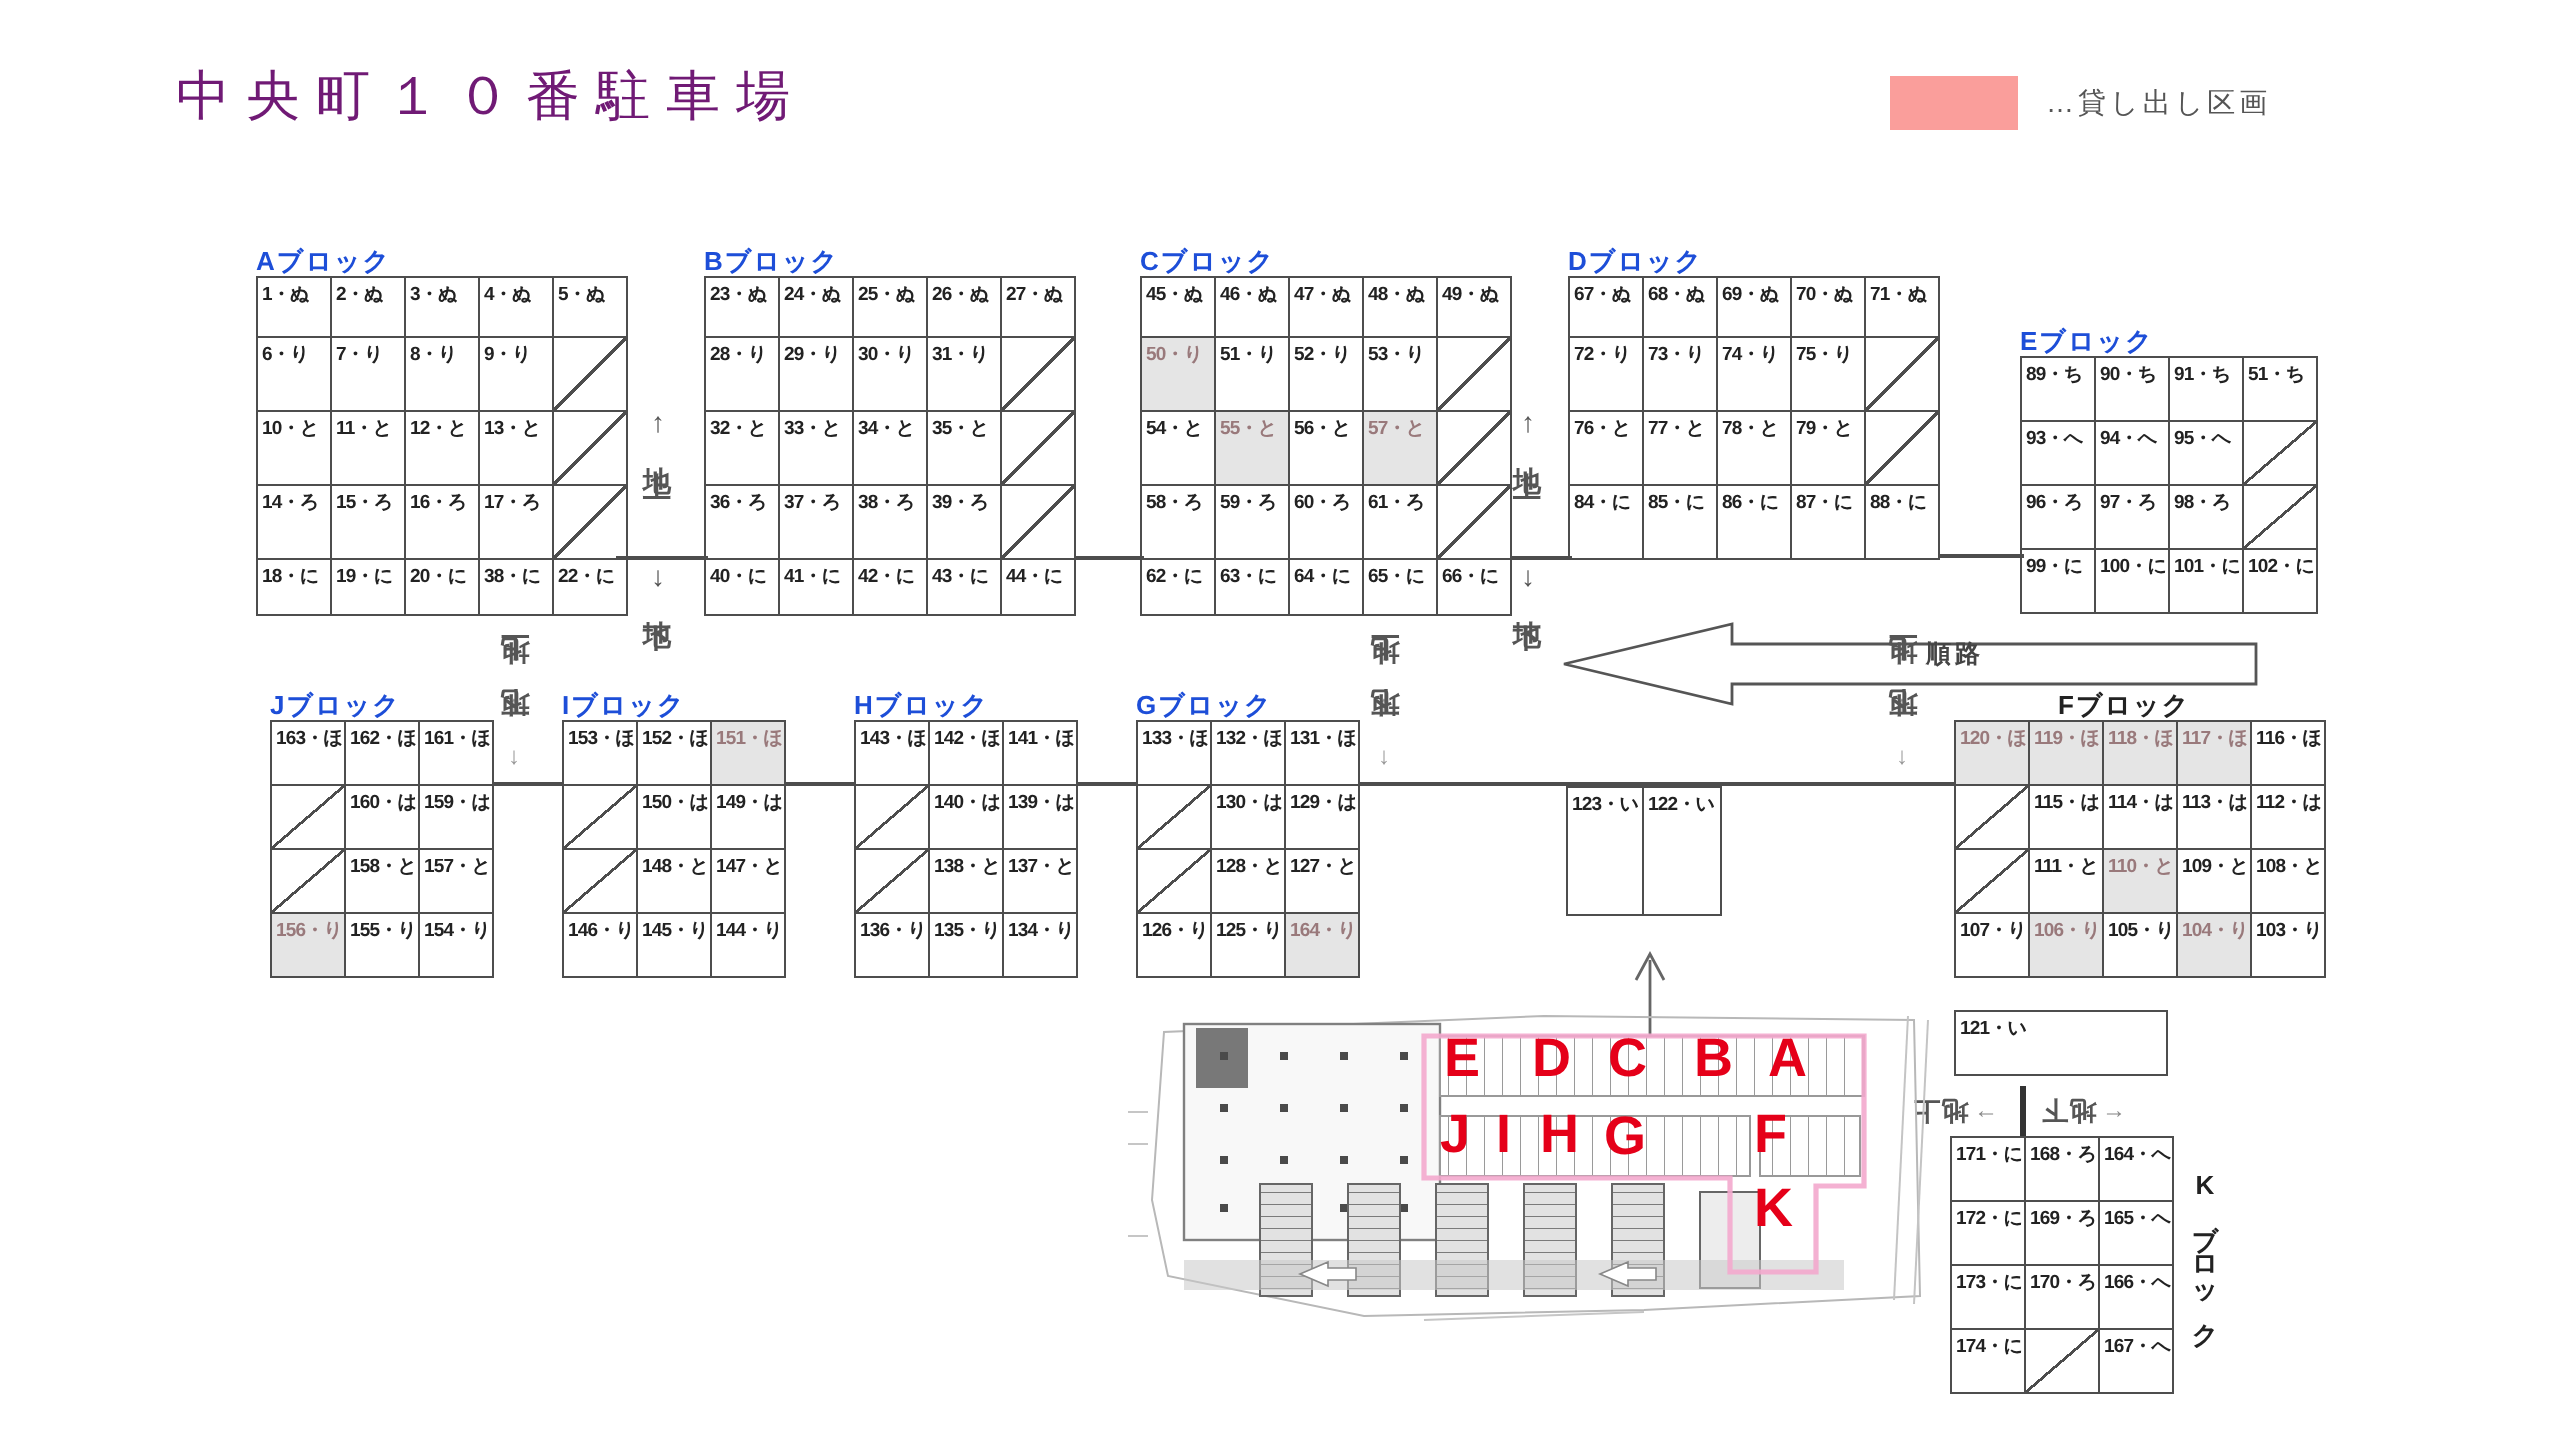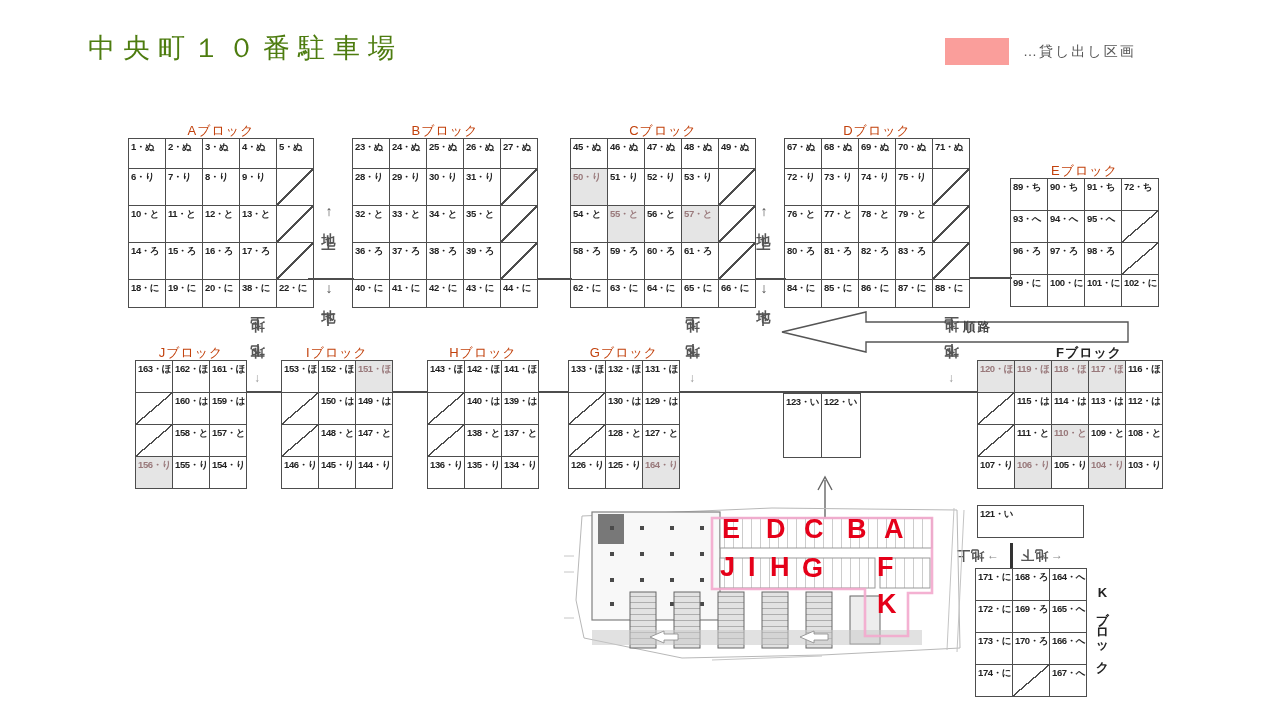--- a/index.html
+++ b/index.html
@@ -1,26 +1,26 @@
 <!DOCTYPE html>
 <html><head>
 <meta charset="utf-8">
 <style>
   html,body{margin:0;padding:0;background:#fff;}
   .stage{position:relative;width:1280px;height:720px;background:#fff;overflow:hidden;
          font-family:"Liberation Sans","DejaVu Sans",sans-serif;color:#333;}
   .title{position:absolute;left:88px;top:30px;font-family:"DejaVu Serif","Liberation Serif",serif;
-         font-size:27px;color:#4d7c0f;letter-spacing:8px;font-weight:500;}
+         font-size:27px;color:#701a75;letter-spacing:8px;font-weight:500;}
   .legend{position:absolute;left:945px;top:38px;display:flex;align-items:center;}
   .legend .swatch{width:64px;height:27px;background:#FA9E9B;}
   .legend .ltext{margin-left:14px;font-size:14px;font-weight:normal;color:#555;letter-spacing:2px;}
   
   .block{position:absolute;}
-  .block-label{position:absolute;top:-16px;left:0;width:100%;text-align:center;
-               font-size:13px;font-weight:normal;color:#c2410c;letter-spacing:1px;white-space:nowrap;}
+  .block-label{position:absolute;top:-16px;left:0;width:100%;
+               font-size:13px;font-weight:bold;color:#1d4ed8;letter-spacing:1px;white-space:nowrap;}
   .grid{display:inline-block;border-top:1.5px solid #4d4d4d;border-left:1.5px solid #4d4d4d;background:#fff;}
   .g-row{display:flex;}
   .g-cell{box-sizing:border-box;width:37px;height:100%;border-right:1.5px solid #4d4d4d;border-bottom:1.5px solid #4d4d4d;
           font-size:9.5px;font-weight:600;color:#222;padding:2px 0 0 2px;letter-spacing:-0.4px;white-space:nowrap;overflow:hidden;}
   .rows5 .g-row:nth-child(1){height:30px}
   .rows5 .g-row:nth-child(2),.rows5 .g-row:nth-child(3),.rows5 .g-row:nth-child(4){height:37px}
   .rows5 .g-row:nth-child(5){height:28px}
   .rows4 .g-row{height:32px}
   .g-cell.diag{background:linear-gradient(to bottom right,transparent 48.5%,#4d4d4d 48.5%,#4d4d4d 51.5%,transparent 51.5%);}
   .g-cell.hl{background:#e5e5e5;color:#99797b;}
@@ -181,40 +181,34 @@
           <div class="g-cell">74・り</div>
           <div class="g-cell">75・り</div>
           <div class="g-cell diag"></div>
         </div><div class="g-row">
           <div class="g-cell">76・と</div>
           <div class="g-cell">77・と</div>
           <div class="g-cell">78・と</div>
           <div class="g-cell">79・と</div>
           <div class="g-cell diag"></div>
         </div><div class="g-row">
-          <div class="g-cell">80・ろ</div>
-          <div class="g-cell">81・ろ</div>
-          <div class="g-cell">82・ろ</div>
-          <div class="g-cell">83・ろ</div>
-          <div class="g-cell diag"></div>
-        </div><div class="g-row">
           <div class="g-cell">84・に</div>
           <div class="g-cell">85・に</div>
           <div class="g-cell">86・に</div>
           <div class="g-cell">87・に</div>
           <div class="g-cell">88・に</div>
         </div></div>
   </div>
   <div class="block" style="left:1010px;top:178px;">
     <div class="block-label">Eブロック</div>
     <div class="grid rows4"><div class="g-row">
           <div class="g-cell">89・ち</div>
           <div class="g-cell">90・ち</div>
           <div class="g-cell">91・ち</div>
-          <div class="g-cell">72・ち</div>
+          <div class="g-cell">51・ち</div>
         </div><div class="g-row">
           <div class="g-cell">93・へ</div>
           <div class="g-cell">94・へ</div>
           <div class="g-cell">95・へ</div>
           <div class="g-cell diag"></div>
         </div><div class="g-row">
           <div class="g-cell">96・ろ</div>
           <div class="g-cell">97・ろ</div>
           <div class="g-cell">98・ろ</div>
           <div class="g-cell diag"></div>
@@ -341,21 +335,21 @@
           <div class="g-cell">109・と</div>
           <div class="g-cell">108・と</div>
         </div><div class="g-row">
           <div class="g-cell">107・り</div>
           <div class="g-cell hl">106・り</div>
           <div class="g-cell">105・り</div>
           <div class="g-cell hl">104・り</div>
           <div class="g-cell">103・り</div>
         </div></div>
   </div>
-  <div class="fblock-label" style="left:1056px;top:344px;">Fブロック</div>
+  <div class="fblock-label" style="left:1029px;top:344px;">Fブロック</div>
 
   <div class="hline" style="left:247px;top:391px;width:34px;"></div>
   <div class="hline" style="left:393px;top:391px;width:34px;"></div>
   <div class="hline" style="left:539px;top:391px;width:29px;"></div>
   <div class="hline" style="left:680px;top:391px;width:297px;"></div>
 
   <div class="rotnav" style="left:250px;top:340px;">
     <span class="vtext">地上</span>
     <span class="sarrow">↑</span>
     <span class="vtext">地下</span>

